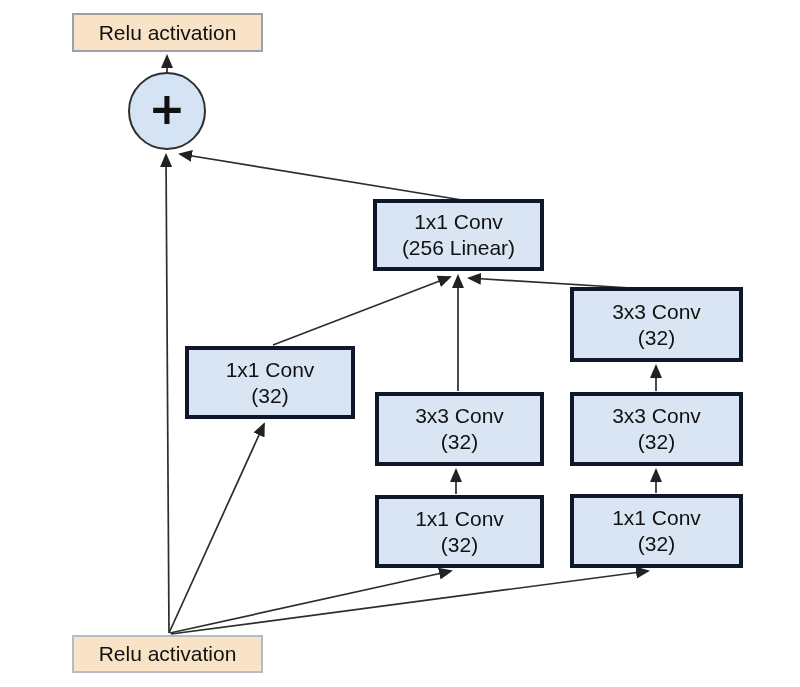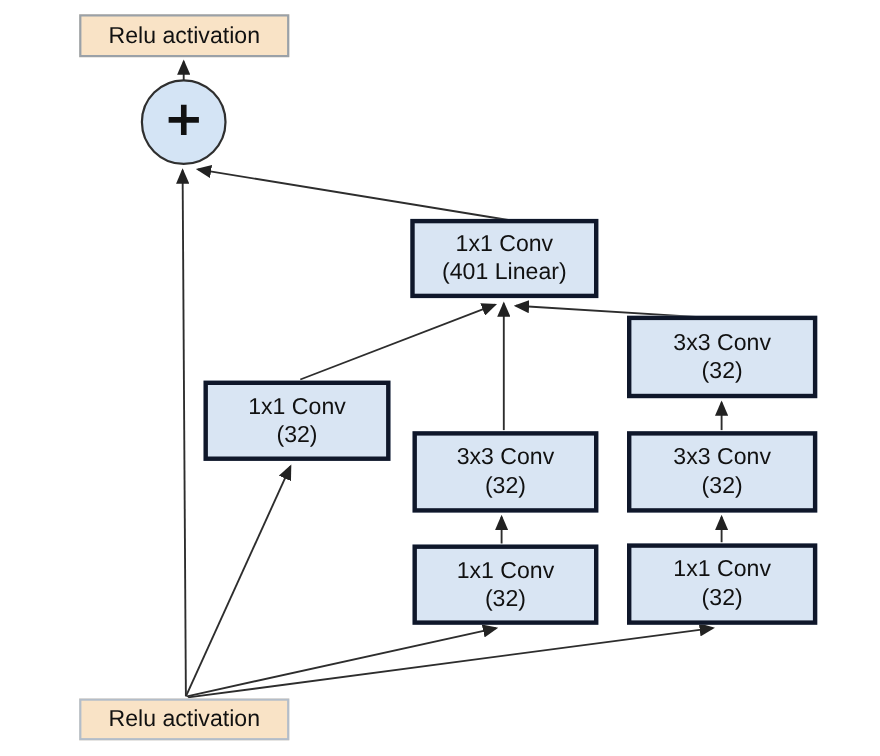--- a/index.html
+++ b/index.html
@@ -88,21 +88,21 @@
   <div class="node relu-box relu-top" style="left:72px; top:13px; width:191px; height:39px;">
     <span>Relu activation</span>
   </div>
 
   <div class="node add-circle" style="left:128px; top:72px; width:78px; height:78px;">
     <span class="plus">+</span>
   </div>
 
   <div class="node conv-box" style="left:373px; top:199px; width:171px; height:72px;">
     <span>1x1 Conv</span>
-    <span>(401 Linear)</span>
+    <span>(256 Linear)</span>
   </div>
 
   <div class="node conv-box" style="left:185px; top:346px; width:170px; height:73px;">
     <span>1x1 Conv</span>
     <span>(32)</span>
   </div>
 
   <div class="node conv-box" style="left:375px; top:392px; width:169px; height:74px;">
     <span>3x3 Conv</span>
     <span>(32)</span>

